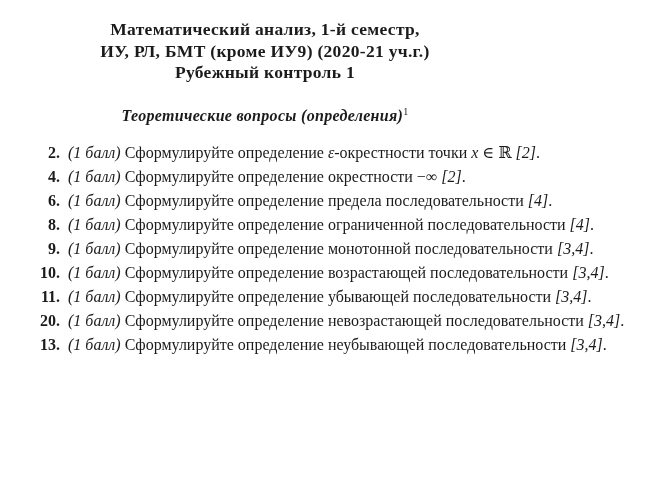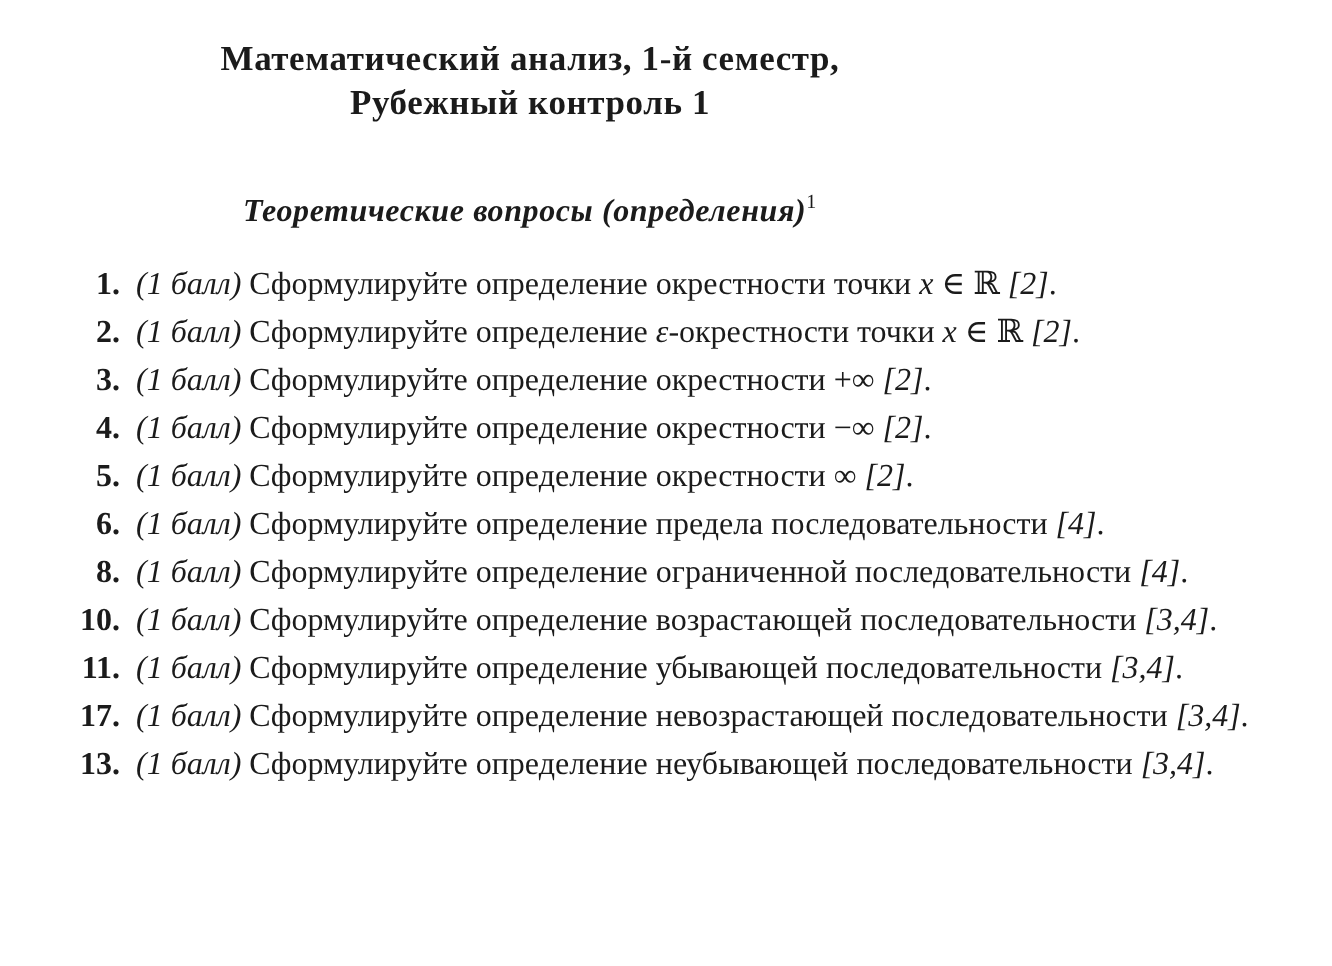--- a/index.html
+++ b/index.html
@@ -25,21 +25,21 @@
     font-weight: bold;
     font-size: 17.5px;
     line-height: 21.5px;
     letter-spacing: 0.3px;
   }
   .heading {
     text-align: center;
     font-weight: bold;
     font-style: italic;
     font-size: 16px;
-    margin-top: 34px;
+    margin-top: 22px;
     letter-spacing: 0.3px;
   }
   .heading sup {
     font-style: normal;
     font-weight: normal;
     font-size: 10px;
   }
   .questions {
     margin-top: 16px;
   }
@@ -64,34 +64,33 @@
     font-style: italic;
   }
 </style>
 </head>
 <body>
 
 <div class="page">
 
   <div class="title">
     <div>Математический анализ, 1-й семестр,</div>
+    <div>ИУ, РЛ, БМТ (кроме ИУ9) (2020-21 уч.г.)</div>
     <div>Рубежный контроль 1</div>
   </div>
 
   <div class="heading">
     <span>Теоретические вопросы (определения)</span><sup>1</sup>
   </div>
 
   <div class="questions" id="questions">
-      <div class="q"><span class="q-num">1.</span><span class="q-points">(1 балл)</span><span>Сформулируйте определение окрестности точки </span><span class="it">x</span><span> ∈ ℝ </span><span class="it">[2]</span><span>.</span></div>
       <div class="q"><span class="q-num">2.</span><span class="q-points">(1 балл)</span><span>Сформулируйте определение </span><span class="it">ε</span><span>-окрестности точки </span><span class="it">x</span><span> ∈ ℝ </span><span class="it">[2]</span><span>.</span></div>
-      <div class="q"><span class="q-num">3.</span><span class="q-points">(1 балл)</span><span>Сформулируйте определение окрестности +∞ </span><span class="it">[2]</span><span>.</span></div>
       <div class="q"><span class="q-num">4.</span><span class="q-points">(1 балл)</span><span>Сформулируйте определение окрестности −∞ </span><span class="it">[2]</span><span>.</span></div>
-      <div class="q"><span class="q-num">5.</span><span class="q-points">(1 балл)</span><span>Сформулируйте определение окрестности ∞ </span><span class="it">[2]</span><span>.</span></div>
       <div class="q"><span class="q-num">6.</span><span class="q-points">(1 балл)</span><span>Сформулируйте определение предела последовательности </span><span class="it">[4]</span><span>.</span></div>
       <div class="q"><span class="q-num">8.</span><span class="q-points">(1 балл)</span><span>Сформулируйте определение ограниченной последовательности </span><span class="it">[4]</span><span>.</span></div>
+      <div class="q"><span class="q-num">9.</span><span class="q-points">(1 балл)</span><span>Сформулируйте определение монотонной последовательности </span><span class="it">[3,4]</span><span>.</span></div>
       <div class="q"><span class="q-num">10.</span><span class="q-points">(1 балл)</span><span>Сформулируйте определение возрастающей последовательности </span><span class="it">[3,4]</span><span>.</span></div>
       <div class="q"><span class="q-num">11.</span><span class="q-points">(1 балл)</span><span>Сформулируйте определение убывающей последовательности </span><span class="it">[3,4]</span><span>.</span></div>
-      <div class="q"><span class="q-num">17.</span><span class="q-points">(1 балл)</span><span>Сформулируйте определение невозрастающей последовательности </span><span class="it">[3,4]</span><span>.</span></div>
+      <div class="q"><span class="q-num">20.</span><span class="q-points">(1 балл)</span><span>Сформулируйте определение невозрастающей последовательности </span><span class="it">[3,4]</span><span>.</span></div>
       <div class="q"><span class="q-num">13.</span><span class="q-points">(1 балл)</span><span>Сформулируйте определение неубывающей последовательности </span><span class="it">[3,4]</span><span>.</span></div>
     </div>
 
 </div>
 
 </body></html>

